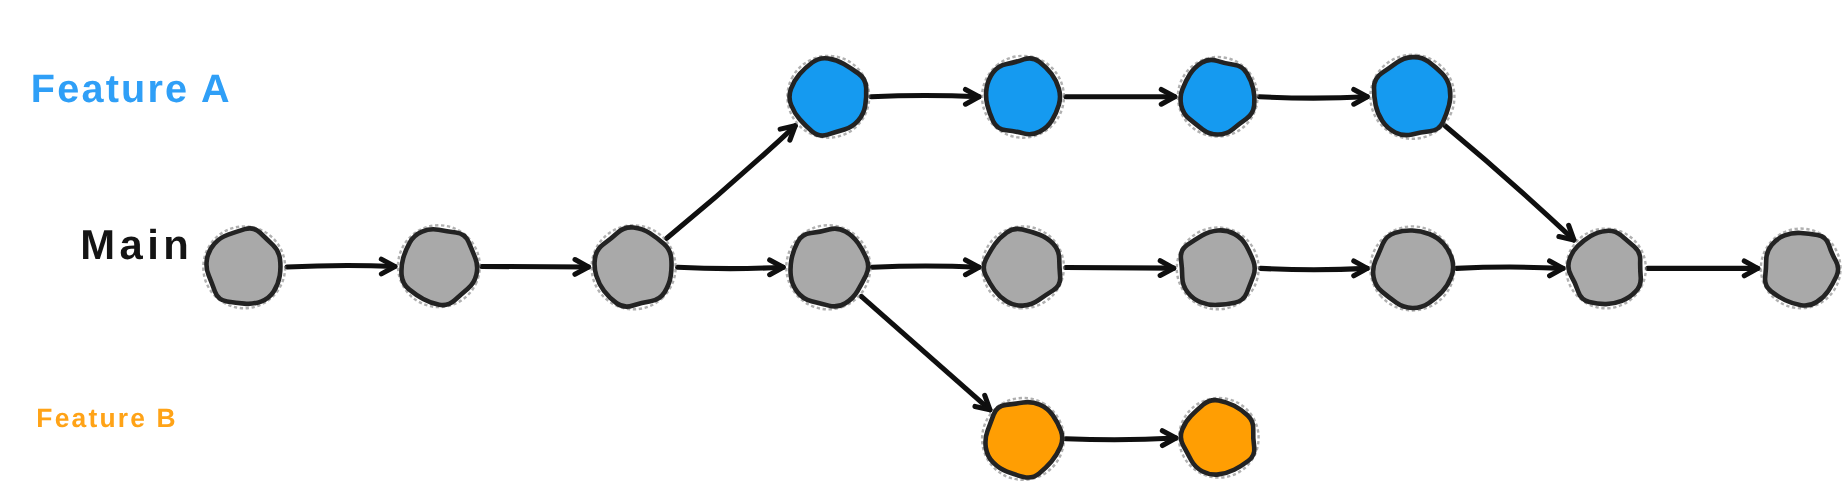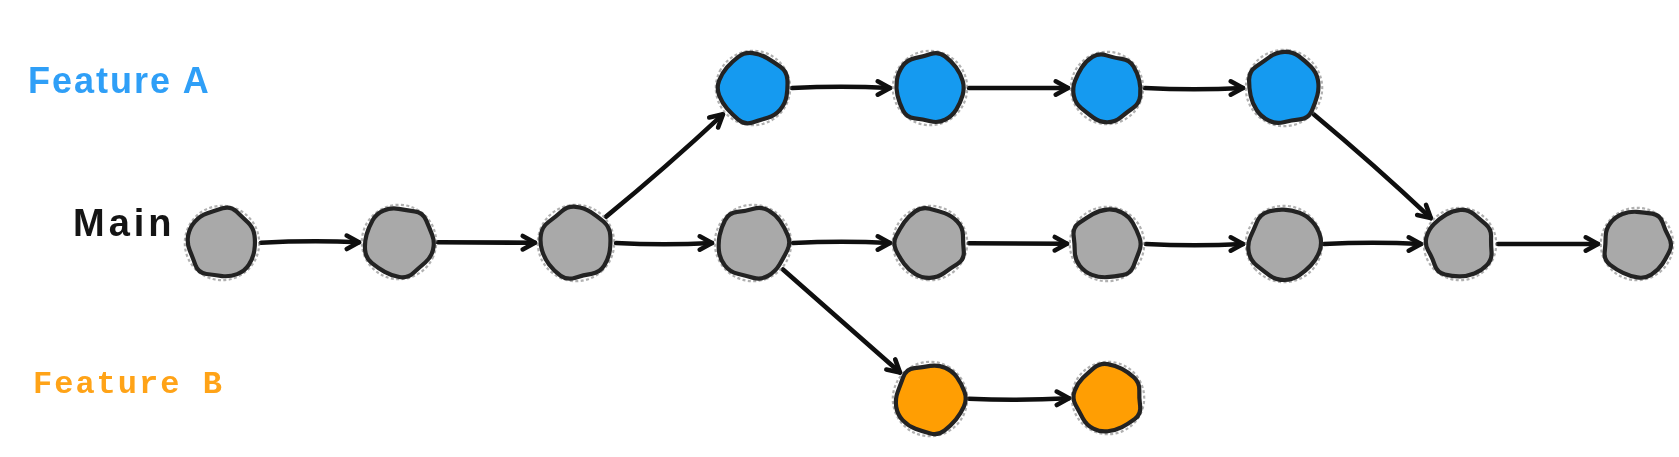--- a/index.html
+++ b/index.html
@@ -152,14 +152,14 @@
         <circle cx="930" cy="399" r="37.2" fill="none" stroke="#6f6f6f" stroke-width="2.2" stroke-dasharray="3 2.4" opacity="0.55" transform="rotate(299 930 399)"></circle>
         <path d="M 964.3766350603457 391.4078247451862 Q 967.2226413943955 399 963.960262847513 406.3916609651369 Q 960.6978843006306 413.78332193027376 955.839390689398 419.5462673574383 Q 950.9808970781654 425.3092127846028 944.6666574204585 430.45177301463013 Q 938.3524177627515 435.5943332446575 930.4636061989612 433.56314177160453 Q 922.5747946351709 431.5319502985516 915.4706351670786 428.82976586794257 Q 908.3664756989863 426.1275814373335 902.8752912083586 420.41728390590464 Q 897.3841067177309 414.7069863744758 896.2131404640365 406.85349318723786 Q 895.0421742103421 399 897.716516529396 391.870494568362 Q 900.39085884845 384.74098913672395 903.2671720916017 376.9129329758181 Q 906.1434853347534 369.08487681491226 914.4313961767272 368.09303831890475 Q 922.7193070187009 367.10119982289723 930.2753205878967 365.89494151197596 Q 937.8313341570924 364.68868320105463 945.116554421596 367.7988731257147 Q 952.4017746860995 370.90906305037475 956.9662017061978 377.36235627037354 Q 961.530628726296 383.8156494903723 964.3766350603457 391.4078247451862 Z" fill="#ff9e03" stroke="#232323" stroke-width="4.2" stroke-linejoin="round"></path>
       </g>
       <g>
         <circle cx="1108" cy="398" r="36.2" fill="none" stroke="#6f6f6f" stroke-width="2.2" stroke-dasharray="3 2.4" opacity="0.55" transform="rotate(322 1108 398)"></circle>
         <path d="M 1139.3184413683578 390.3847035176875 Q 1139.0102305631876 398 1140.144007604052 406.01286822756725 Q 1141.2777846449162 414.0257364551345 1134.9114574628493 418.8942574796745 Q 1128.5451302807826 423.76277850421445 1121.956932750035 427.0236584647896 Q 1115.3687352192876 430.2845384253647 1107.783944568986 431.2311391182933 Q 1100.1991539186843 432.1777398112219 1093.3211126785613 428.6046366146243 Q 1086.4430714384382 425.03153341802675 1082.916570930361 418.40467467426276 Q 1079.390070422284 411.7778159304988 1075.6260835838025 404.88890796524936 Q 1071.8620967453212 398 1074.6976458651998 390.663979994328 Q 1077.5331949850786 383.32795998865595 1082.747618119555 378.10057723674487 Q 1087.9620412540314 372.8731944848338 1093.9581496896622 367.81124804852493 Q 1099.9542581252929 362.74930161221613 1107.6942654438412 364.0888122246256 Q 1115.4342727623894 365.4283228370351 1121.9696199637392 368.8579536434688 Q 1128.5049671650888 372.2875844499025 1134.0658096693082 377.5284957426387 Q 1139.6266521735279 382.76940703537497 1139.3184413683578 390.3847035176875 Z" fill="#ff9e03" stroke="#232323" stroke-width="4.2" stroke-linejoin="round"></path>
       </g>
     </svg>
   <div class="branch-label" style="left: 28px; top: 62px; color: rgb(47, 159, 247); font-size: 36px; letter-spacing: 2px;">Feature A</div>
   <div class="branch-label" style="left: 33px; top: 204px; color: rgb(20, 20, 20); font-size: 38px; letter-spacing: 4px; margin-left: 40px;">Main</div>
-  <div class="branch-label" style="left: 33px; top: 368px; color: rgb(255, 163, 23); font-size: 32px; letter-spacing: 2px; font-family: Liberation Mono, monospace;">Feature B</div>
+  <div class="branch-label" style="left: 33px; top: 368px; color: rgb(255, 163, 23); font-size: 24px; letter-spacing: 2px;">Feature B</div>
 </div>
 
 </body></html>

